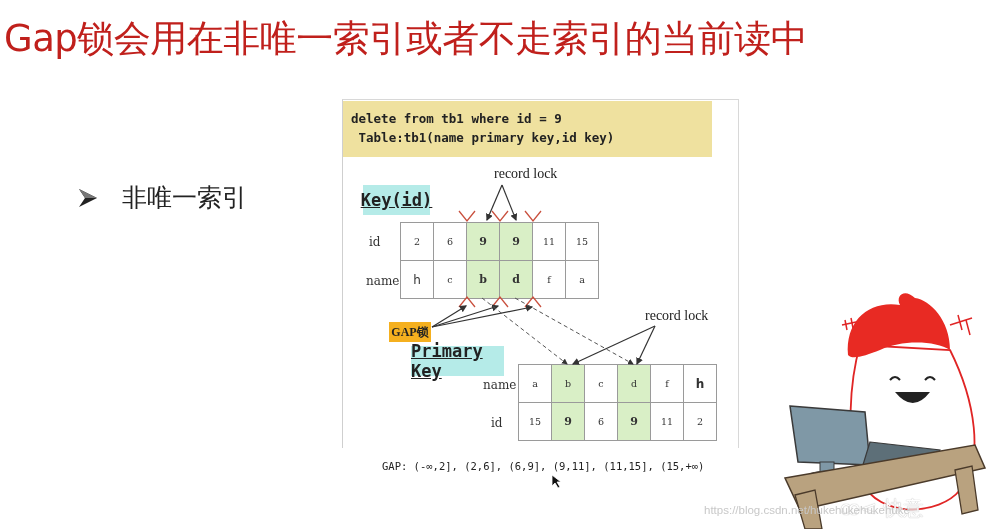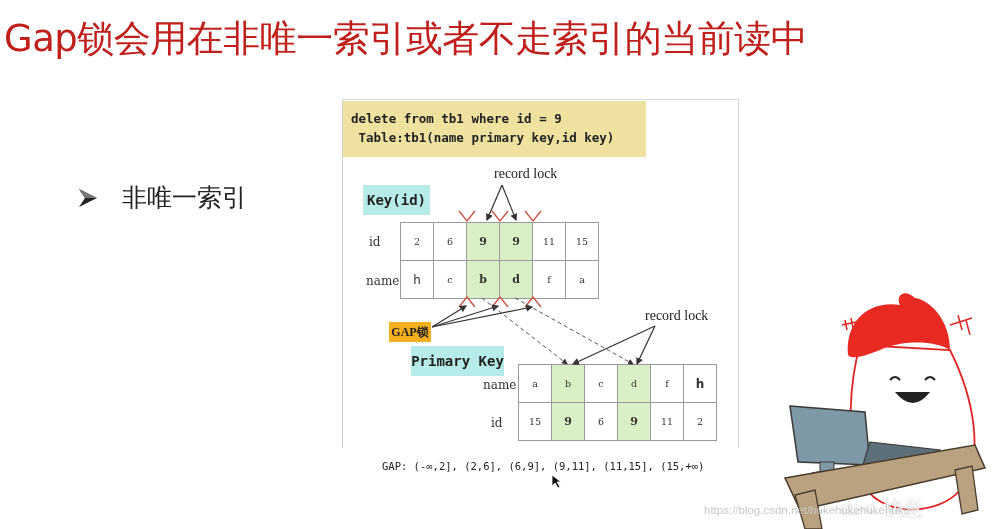--- a/index.html
+++ b/index.html
@@ -2,23 +2,23 @@
 <html><head>
   <meta charset="utf-8">
   <style>
     html, body { margin:0; padding:0; }
     body { width:998px; height:529px; background:#ffffff; position:relative; overflow:hidden; font-family:"DejaVu Sans", sans-serif; }
     .title { position:absolute; left:4px; top:14px; font-size:37px; color:#c0201c; letter-spacing:-0.5px; white-space:nowrap; font-family:"DejaVu Sans", sans-serif; }
     .bullet { position:absolute; left:78px; top:181px; display:flex; align-items:center; }
     .bullet .arrow { width:20px; height:22px; margin-right:18px; }
     .bullet .text { font-size:25px; color:#222;margin-left:6px; }
     .frame { position:absolute; left:342px; top:99px; width:395px; height:348px; border:1px solid #d8d8d8; border-bottom:none; border-left:1px solid #cfcfcf; }
-    .sql { position:absolute; left:343px; top:101px; width:303px; height:56px; background:#efe19f; font-family:"DejaVu Sans Mono", monospace; font-size:12.5px; font-weight:bold; color:#222; line-height:19px; padding-top:8px; box-sizing:border-box; padding-left:8px; }
+    .sql { position:absolute; left:343px; top:101px; width:369px; height:56px; background:#efe19f; font-family:"DejaVu Sans Mono", monospace; font-size:12.5px; font-weight:bold; color:#222; line-height:19px; padding-top:8px; box-sizing:border-box; padding-left:8px; }
     .sql div { white-space:pre; }
-    .lbl-cyan { position:absolute; background:#b5ebe8; font-family:"DejaVu Sans Mono", monospace; font-weight:bold; font-size:14px; color:#222; display:flex; align-items:center; justify-content:center; }
+    .lbl-cyan { position:absolute; background:#b5ebe8; font-family:"DejaVu Sans Mono", monospace; font-weight:bold; font-size:17px; color:#222; display:flex; align-items:center; justify-content:center;text-decoration:underline; }
     .gap-lbl { position:absolute; left:389px; top:322px; width:42px; height:20px; background:#f5b01f; font-size:12px; font-weight:bold; color:#222; display:flex; align-items:center; justify-content:center; font-family:Liberation Serif, serif; }
     .rec { position:absolute; font-family:Liberation Serif, serif; font-size:14px; color:#222; white-space:nowrap; }
     table.grid { position:absolute; border-collapse:collapse; font-family:"DejaVu Serif", serif; font-size:9.5px; color:#333; }
     table.grid td { border:1px solid #9a9a9a; width:32px; height:37px; text-align:center; vertical-align:middle; padding:0; }
     table.grid td.hl { background:#d9efc6; font-weight:bold; font-size:11px; }
     .rowlbl { position:absolute; font-family:"DejaVu Serif", serif; font-size:12px; color:#333; }
     .gapline { position:absolute; left:382px; top:460px; font-family:"DejaVu Sans Mono", monospace; font-size:10.5px; color:#222; white-space:nowrap; }
     svg.over { position:absolute; left:0; top:0; }
     .watermark { position:absolute; left:704px; top:504px; font-size:11.5px; color:#c8c8c8; font-family:"Liberation Sans", sans-serif; }
     .logo { position:absolute; left:840px; top:495px; font-size:20px; color:#ffffff; font-family:"DejaVu Sans", sans-serif; text-shadow:0 0 1px #999; }

